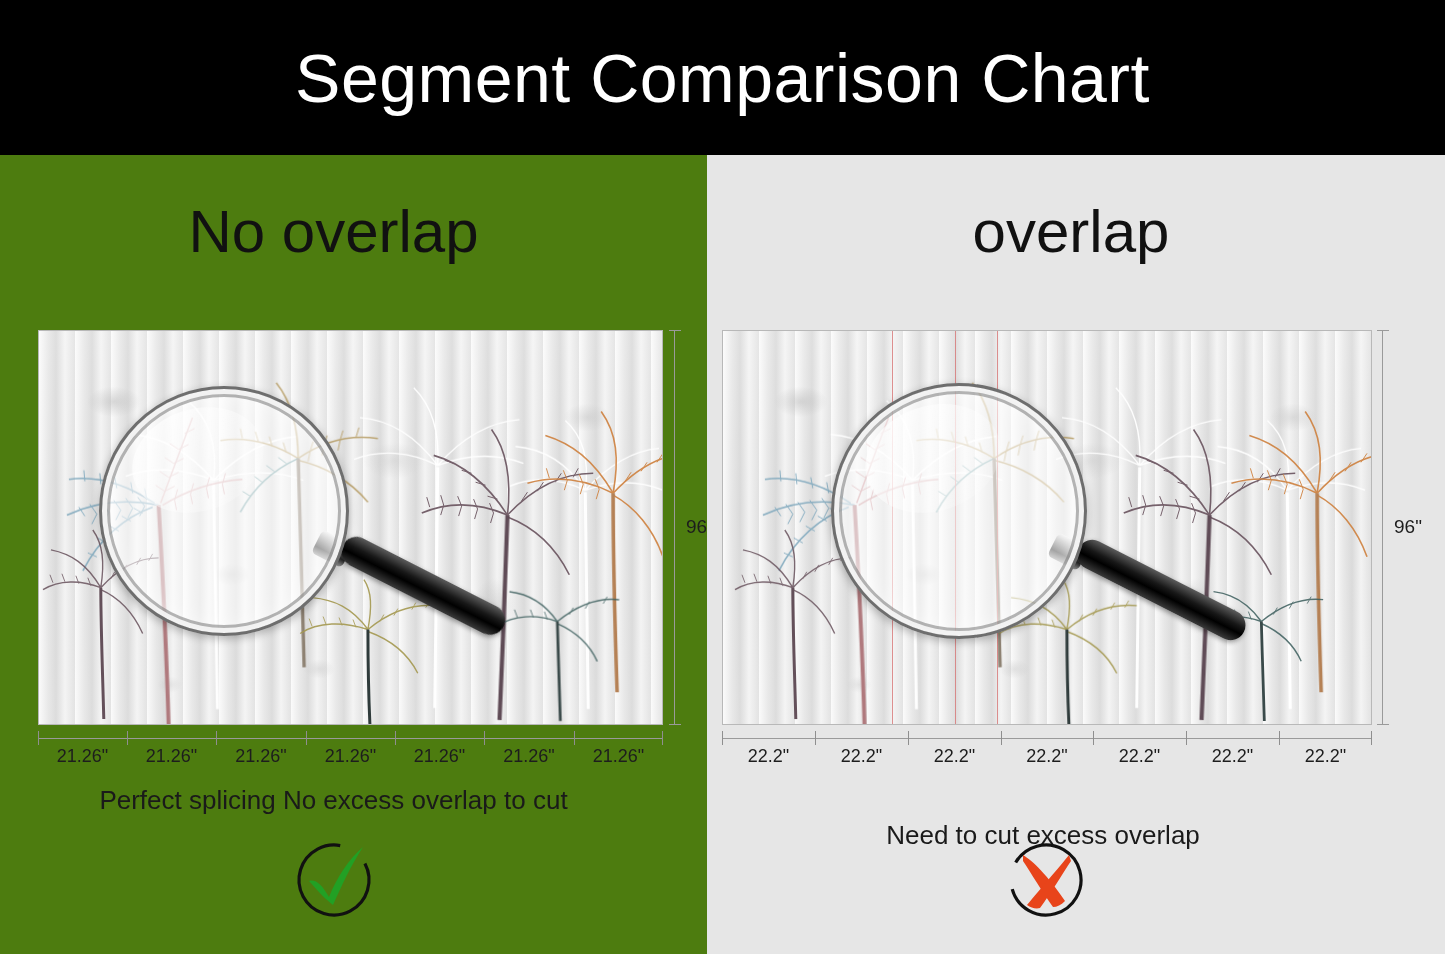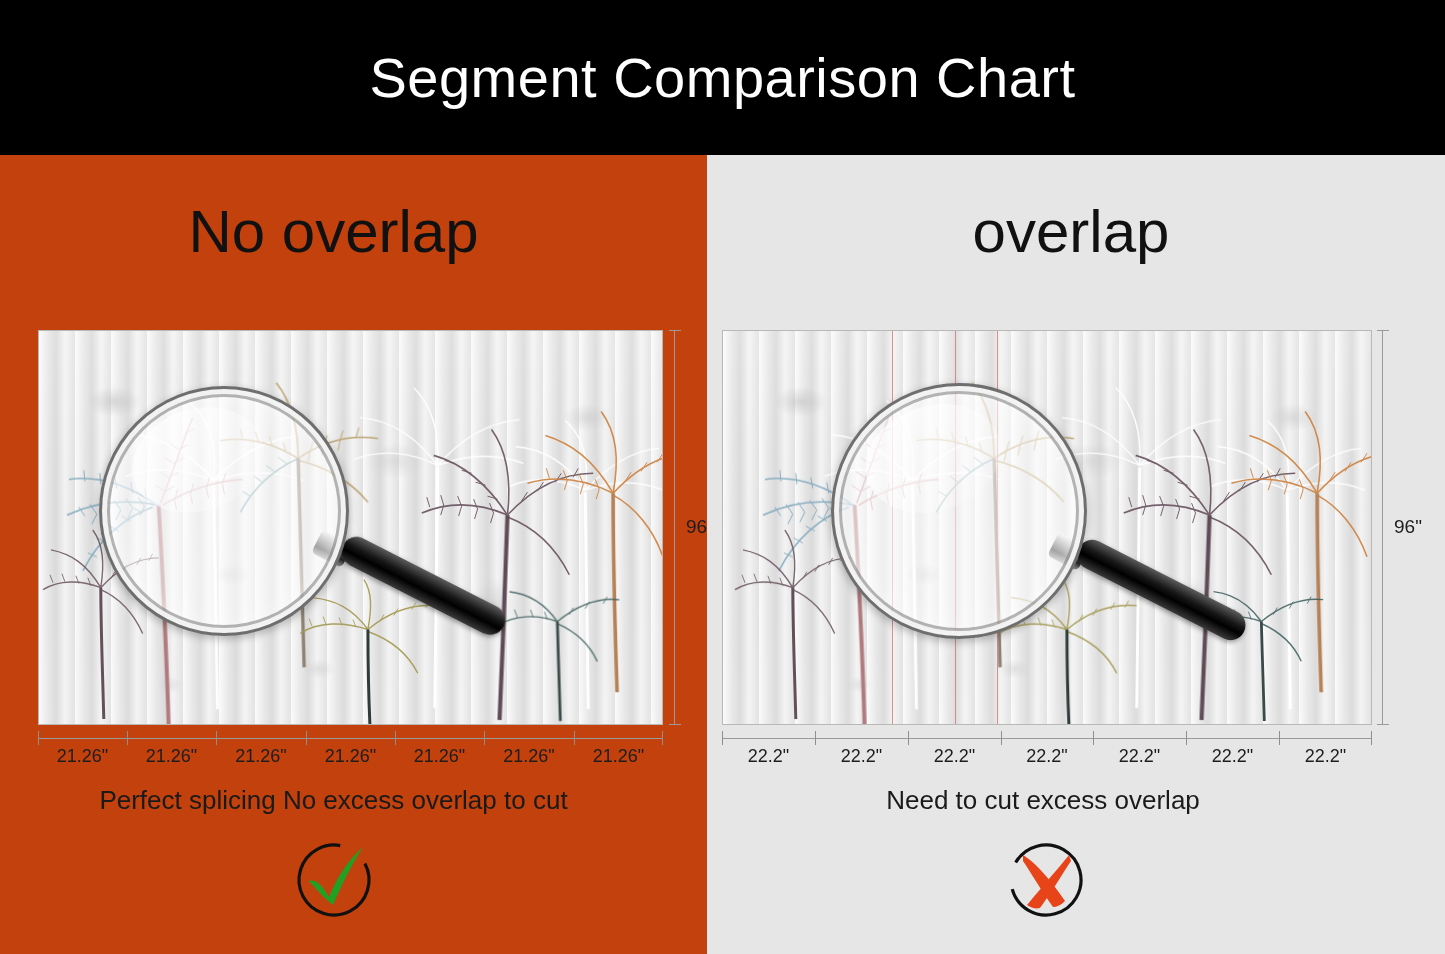--- a/index.html
+++ b/index.html
@@ -25,41 +25,41 @@
     left: 0; top: 0;
     width: 1445px;
     height: 155px;
     background: #000000;
     display: flex;
     align-items: center;
     justify-content: center;
   }
   .header-title {
     color: #ffffff;
-    font-size: 56px;
+    font-size: 68px;
     font-weight: 400;
     letter-spacing: 0.5px;
     font-family: "Liberation Sans", sans-serif;
     white-space: nowrap;
   }
 
   
   .panels {
     position: absolute;
     left: 0; top: 155px;
     width: 1445px;
     height: 799px;
     display: flex;
   }
   .panel {
     position: relative;
     height: 799px;
     overflow: hidden;
   }
-  .panel-left  { width: 707px; background: #c2410c; }
+  .panel-left  { width: 707px; background: #4d7c0f; }
   .panel-right { width: 738px; background: #e6e6e6; }
 
   .panel-title {
     position: absolute;
     top: 42px;
     width: 100%;
     text-align: center;
     font-size: 60px;
     font-weight: 400;
     color: #111111;
@@ -209,21 +209,21 @@
   
   .caption {
     position: absolute;
     width: 100%;
     text-align: center;
     font-size: 26px;
     color: #1a1a1a;
     white-space: nowrap;
   }
   .panel-left  .caption { top: 630px; padding-right: 40px; }
-  .panel-right .caption { top: 630px; padding-right: 66px; }
+  .panel-right .caption { top: 665px; padding-right: 66px; }
 
   .verdict {
     position: absolute;
     width: 100%;
     display: flex;
     justify-content: center;
     top: 680px;
   }
   .panel-left  .verdict { padding-right: 40px; }
   .panel-right .verdict { padding-right: 60px; }

